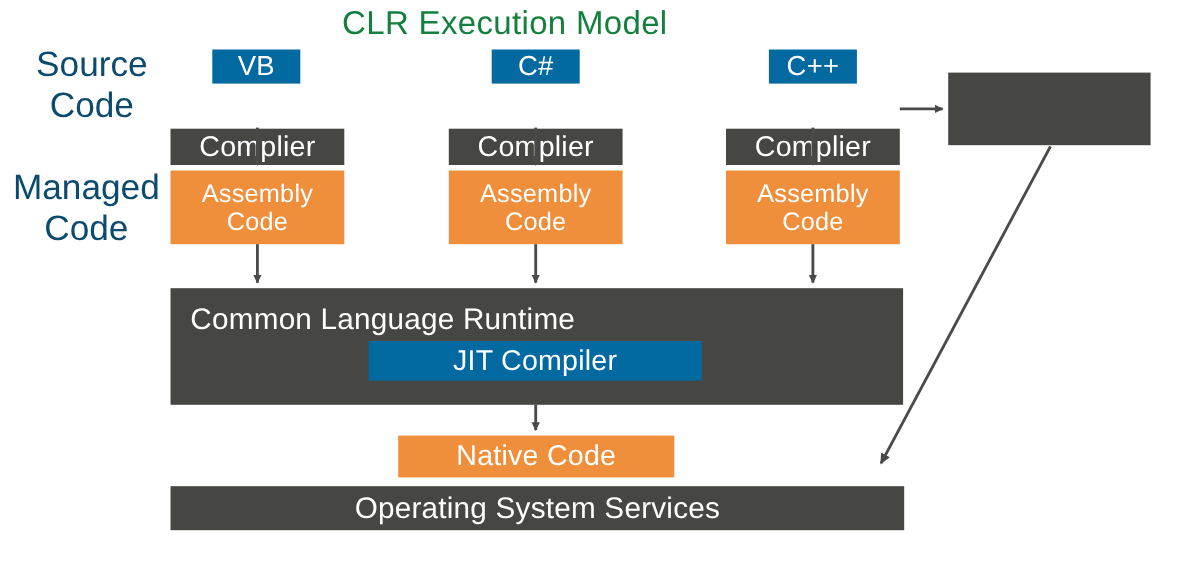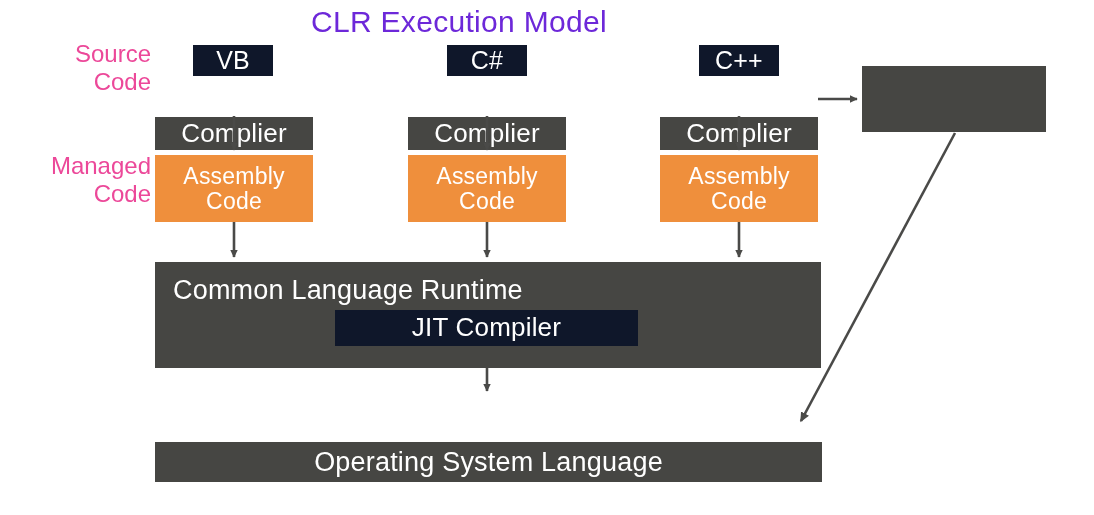--- a/index.html
+++ b/index.html
@@ -25,37 +25,37 @@
     justify-content: center;
     text-align: center;
     color: #ffffff;
     line-height: 1.05;
     letter-spacing: 0.2px;
   }
   .dark {
     background: #464643;
   }
   .blue {
-    background: #0f172a;
+    background: #0369a1;
   }
   .orange {
     background: #ef8f3c;
   }
   .title {
     position: absolute;
-    color: #6d28d9;
+    color: #15803d;
     font-size: 30px;
     letter-spacing: 0.3px;
     white-space: nowrap;
   }
   .side-label {
     position: absolute;
-    color: #ec4899;
-    font-size: 24px;
-    text-align: right;
+    color: #0c4a6e;
+    font-size: 32px;
+    text-align: center;
     line-height: 1.16;
   }
   .lang-badge {
     font-size: 25px;
   }
   .compiler-box {
     font-size: 26px;
     margin-top: 34px;
   }
   .asm-box {
@@ -129,22 +129,23 @@
   </div>
 
   <div class="box dark unmanaged-box" style="left:862px; top:66px; width:184px; height:66px;">
   </div>
 
   <div class="box dark clr-box" style="left:155px; top:262px; width:666px; height:106px;">
     <span>Common Language Runtime</span>
   </div>
   <div class="box blue jit-box" style="left:335px; top:310px; width:303px; height:36px;">JIT Compiler</div>
 
+  <div class="box orange native-box" style="left:362px; top:396px; width:251px; height:38px;">Native Code</div>
 
-  <div class="box dark os-box" style="left:155px; top:442px; width:667px; height:40px;">Operating System Language</div>
+  <div class="box dark os-box" style="left:155px; top:442px; width:667px; height:40px;">Operating System Services</div>
 
   <svg class="arrows" viewBox="0 0 1094 515">
     <defs>
       <marker id="ah" markerWidth="9" markerHeight="9" refX="7.2" refY="4.5" orient="auto" markerUnits="userSpaceOnUse">
         <path d="M0,0.7 L8,4.5 L0,8.3 z" fill="#4a4a48"></path>
       </marker>
       <marker id="ah2" markerWidth="11" markerHeight="11" refX="8.5" refY="5.5" orient="auto" markerUnits="userSpaceOnUse">
         <path d="M0,1 L10,5.5 L0,10 z" fill="#4a4a48"></path>
       </marker>
     </defs>

